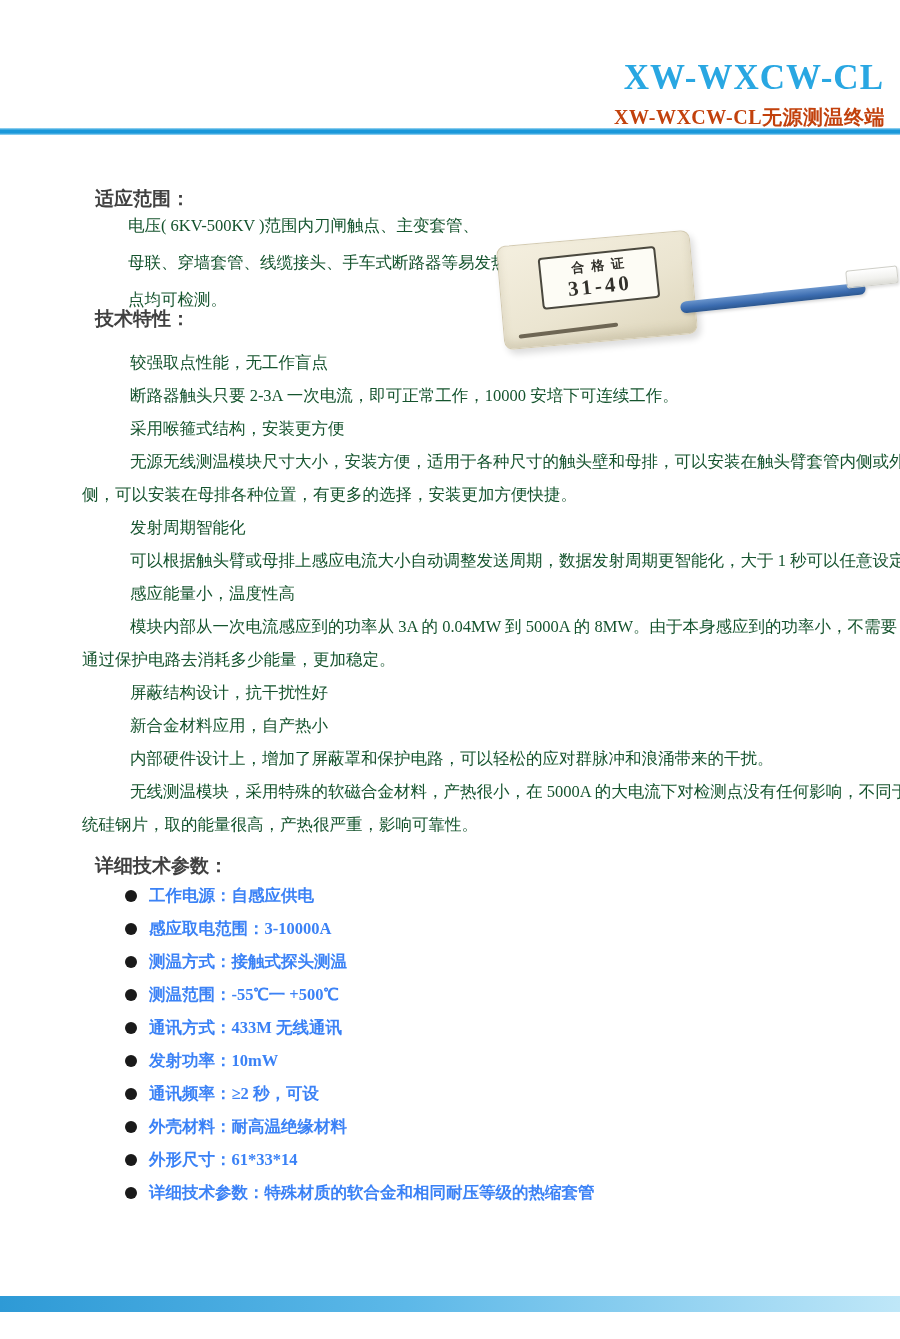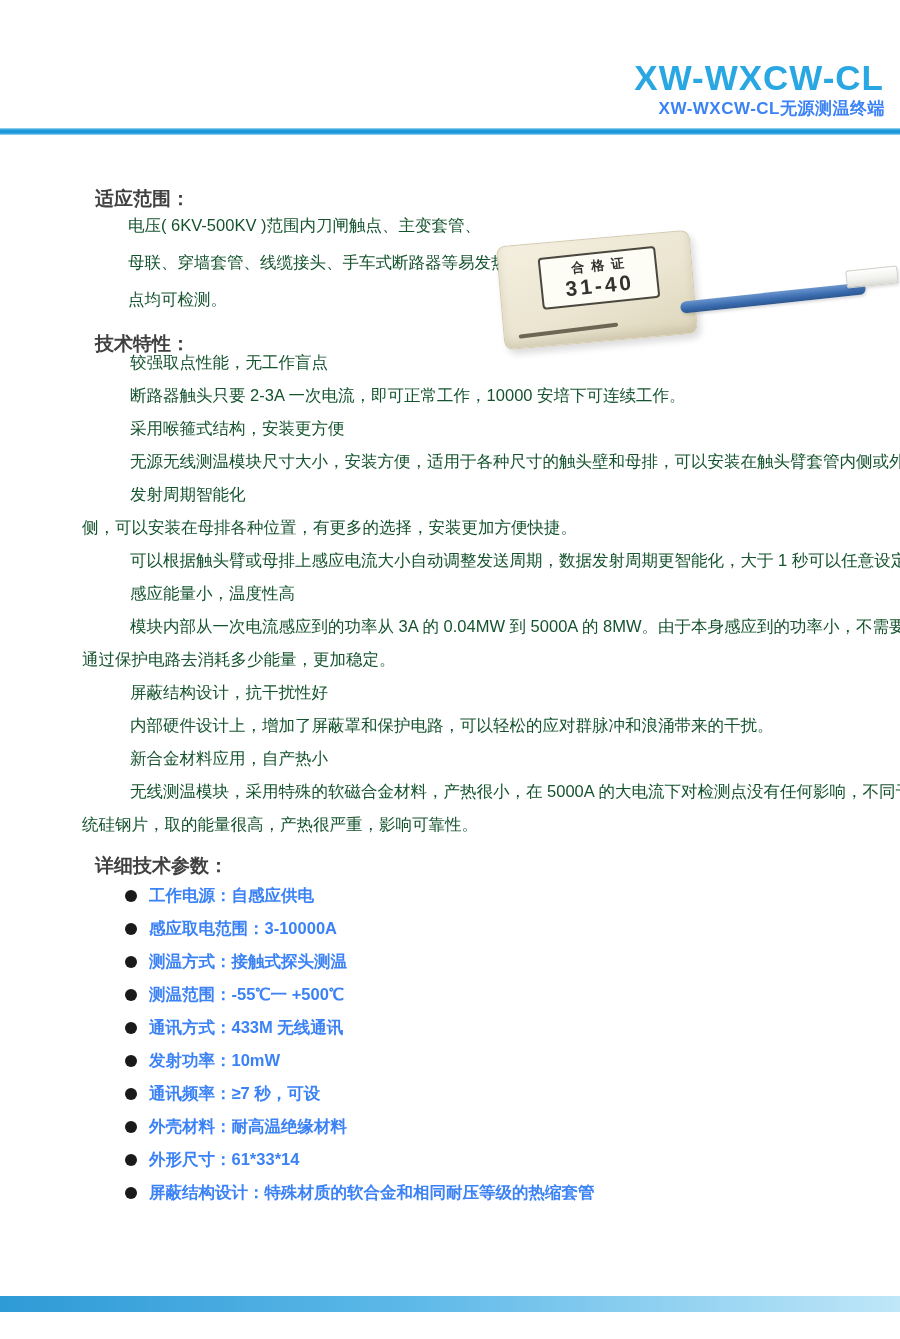--- a/index.html
+++ b/index.html
@@ -1,39 +1,39 @@
 <!DOCTYPE html>
 <html><head>
 <meta charset="utf-8">
 <style>
   html,body{margin:0;padding:0;background:#ffffff;}
   #page{
     position:relative;width:900px;height:1339px;overflow:hidden;background:#ffffff;
-    font-family:Liberation Sans, sans-serif;
+    font-family:Liberation Serif, serif;
   }
   
   .title{
     position:absolute;top:58px;right:16px;
     font-size:35px;font-weight:bold;letter-spacing:1px;color:#29a7e2;white-space:nowrap;
   }
   .subtitle{
-    position:absolute;top:97px;right:15px;
-    font-size:17px;font-weight:bold;letter-spacing:0.5px;color:#3b82f6;white-space:nowrap;
+    position:absolute;top:104px;right:15px;
+    font-size:20px;font-weight:bold;letter-spacing:0.5px;color:#c2410c;white-space:nowrap;
   }
   .top-bar{
     position:absolute;left:0;top:128px;width:900px;height:7px;
     background:linear-gradient(180deg,#a9dcf4 0%,#1a98da 30%,#1a98da 72%,#a9dcf4 100%);
   }
   
   .sec-head{
     position:absolute;left:95px;
     font-size:19px;font-weight:bold;color:#404040;white-space:nowrap;
   }
   #head-scope{top:186px;}
-  #head-features{top:331px;text-align:right;}
+  #head-features{top:306px;text-align:right;}
   #head-params{top:853px;}
   
   .t-line{white-space:nowrap;line-height:33px;font-size:16.5px;color:#14532d;}
   .ind{padding-left:48px;}
   #scope-par{position:absolute;left:128px;top:207px;}
   #scope-par .t-line{line-height:37px;}
   #features-par{position:absolute;left:82px;top:346px;width:812px;}
   
   #bullet-list{position:absolute;left:125px;top:879px;}
   .b-row{height:33px;line-height:33px;white-space:nowrap;font-size:16.5px;font-weight:bold;color:#3b82f6;}
@@ -109,42 +109,42 @@
     <div class="cable"></div>
     <div class="cable-tip"></div>
   </div>
 
   <div id="head-features" class="sec-head">技术特性：</div>
   <div id="features-par">
     <div class="t-line ind">较强取点性能，无工作盲点</div>
     <div class="t-line ind">断路器触头只要 2-3A 一次电流，即可正常工作，10000 安培下可连续工作。</div>
     <div class="t-line ind">采用喉箍式结构，安装更方便</div>
     <div class="t-line ind">无源无线测温模块尺寸大小，安装方便，适用于各种尺寸的触头壁和母排，可以安装在触头臂套管内侧或外</div>
+    <div class="t-line">侧，可以安装在母排各种位置，有更多的选择，安装更加方便快捷。</div>
     <div class="t-line ind">发射周期智能化</div>
-    <div class="t-line">侧，可以安装在母排各种位置，有更多的选择，安装更加方便快捷。</div>
     <div class="t-line ind">可以根据触头臂或母排上感应电流大小自动调整发送周期，数据发射周期更智能化，大于 1 秒可以任意设定。</div>
     <div class="t-line ind">感应能量小，温度性高</div>
     <div class="t-line ind">模块内部从一次电流感应到的功率从 3A 的 0.04MW 到 5000A 的 8MW。由于本身感应到的功率小，不需要</div>
     <div class="t-line">通过保护电路去消耗多少能量，更加稳定。</div>
     <div class="t-line ind">屏蔽结构设计，抗干扰性好</div>
+    <div class="t-line ind">新合金材料应用，自产热小</div>
     <div class="t-line ind">内部硬件设计上，增加了屏蔽罩和保护电路，可以轻松的应对群脉冲和浪涌带来的干扰。</div>
-    <div class="t-line ind">新合金材料应用，自产热小</div>
     <div class="t-line ind">无线测温模块，采用特殊的软磁合金材料，产热很小，在 5000A 的大电流下对检测点没有任何影响，不同于传</div>
     <div class="t-line">统硅钢片，取的能量很高，产热很严重，影响可靠性。</div>
   </div>
 
   <div id="head-params" class="sec-head">详细技术参数：</div>
   <div id="bullet-list">
     <div class="b-row"><span class="b-dot"></span><span>工作电源：自感应供电</span></div>
     <div class="b-row"><span class="b-dot"></span><span>感应取电范围：3-10000A</span></div>
     <div class="b-row"><span class="b-dot"></span><span>测温方式：接触式探头测温</span></div>
     <div class="b-row"><span class="b-dot"></span><span>测温范围：-55℃一 +500℃</span></div>
     <div class="b-row"><span class="b-dot"></span><span>通讯方式：433M 无线通讯</span></div>
     <div class="b-row"><span class="b-dot"></span><span>发射功率：10mW</span></div>
-    <div class="b-row"><span class="b-dot"></span><span>通讯频率：≥7 秒，可设</span></div>
+    <div class="b-row"><span class="b-dot"></span><span>通讯频率：≥2 秒，可设</span></div>
     <div class="b-row"><span class="b-dot"></span><span>外壳材料：耐高温绝缘材料</span></div>
     <div class="b-row"><span class="b-dot"></span><span>外形尺寸：61*33*14</span></div>
-    <div class="b-row"><span class="b-dot"></span><span>屏蔽结构设计：特殊材质的软合金和相同耐压等级的热缩套管</span></div>
+    <div class="b-row"><span class="b-dot"></span><span>详细技术参数：特殊材质的软合金和相同耐压等级的热缩套管</span></div>
   </div>
 
   <div class="footer-bar"></div>
 
 </div>
 
 </body></html>

